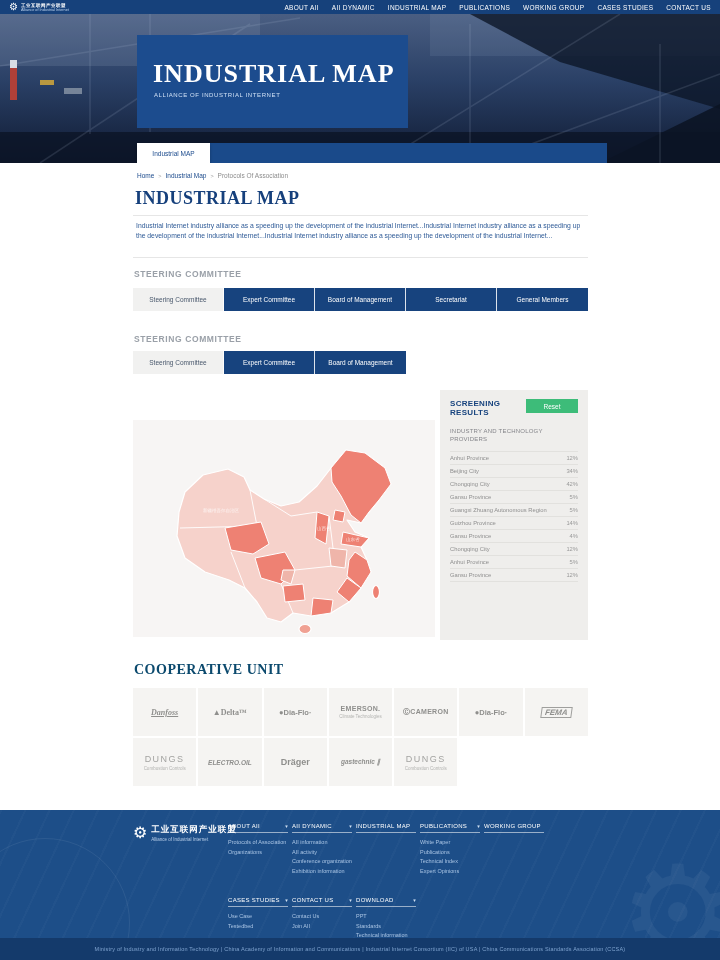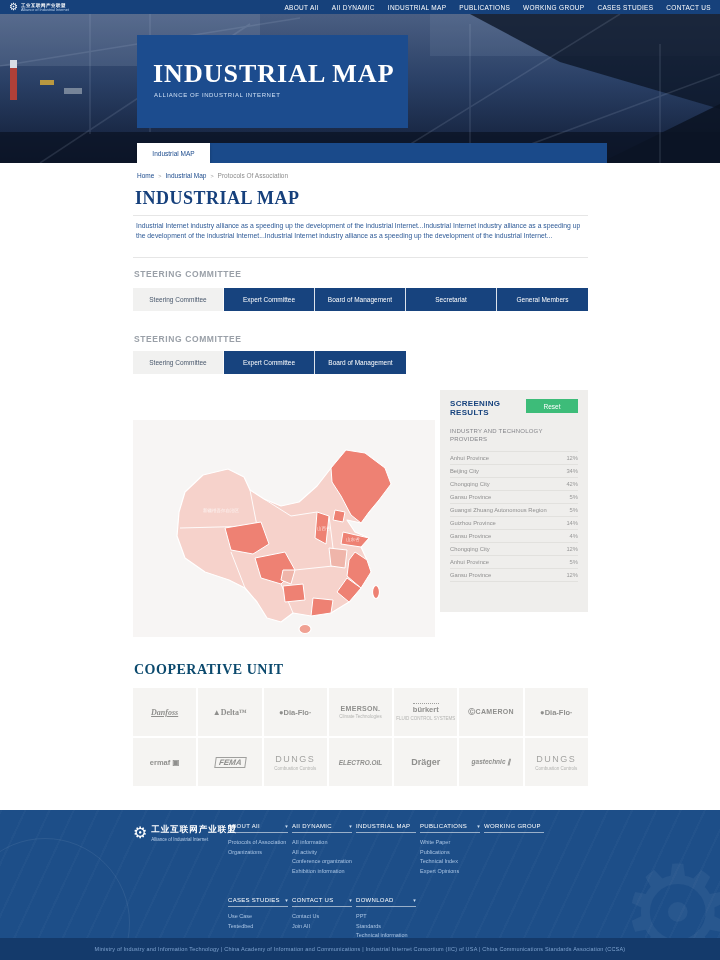--- a/index.html
+++ b/index.html
@@ -50,21 +50,21 @@
          font-size:6.5px; background:#17437E; color:#fff; border-right:1px solid rgba(255,255,255,.85);
          cursor:pointer; text-align:center; }
   .tab:last-child { border-right:none; }
   .tab.active { background:#F1F1F0; color:#49586C; }
 
   
   .map-box { position:absolute; left:133px; top:420px; width:302px; height:217px; background:#F7F5F4; }
   .map-box svg { width:302px; height:217px; display:block; }
 
   
-  .panel { position:absolute; left:440px; top:390px; width:148px; height:222px;
+  .panel { position:absolute; left:440px; top:390px; width:148px; height:250px;
            background:#EFEEEC; padding:9px 10px; }
   .panel-head { display:flex; justify-content:space-between; align-items:flex-start; }
   .panel-title { width:64px; font-size:8px; font-weight:bold; color:#17437E; line-height:9px;
                  letter-spacing:.3px; }
   .reset-btn { width:52px; height:14px; background:#3DBC79; color:#fff; border:none;
                font-size:6.5px; font-family:"Liberation Sans", sans-serif; cursor:pointer; }
   .panel-cat { margin-top:11px; width:104px; font-size:6px; color:#85858A; line-height:7.5px;
                letter-spacing:.2px; }
   .panel-rows { margin-top:8px; border-top:1px solid #e2e1de; }
   .p-row { height:13px; display:flex; justify-content:space-between; align-items:center;
@@ -312,31 +312,24 @@
         <span class="lg" data-style="serif">▲Delta™</span>
       </div>
     <div class="cell">
         <span class="lg" data-style="bold">●Dia-Flo·</span>
       </div>
     <div class="cell">
         <span class="lg" data-style="caps">EMERSON.</span>
         <span class="lgs">Climate Technologies</span>
       </div>
     <div class="cell">
-        <span class="lg" data-style="burkert">bürkert</span>
-        <span class="lgs">FLUID CONTROL SYSTEMS</span>
-      </div>
-    <div class="cell">
         <span class="lg" data-style="caps">ⒸCAMERON</span>
       </div>
     <div class="cell">
         <span class="lg" data-style="bold">●Dia-Flo·</span>
-      </div>
-    <div class="cell">
-        <span class="lg" data-style="bold">ermaf ▣</span>
       </div>
     <div class="cell">
         <span class="lg" data-style="fema">FEMA</span>
       </div>
     <div class="cell">
         <span class="lg" data-style="light">DUNGS</span>
         <span class="lgs">Combustion Controls</span>
       </div>
     <div class="cell">
         <span class="lg" data-style="italic">ELECTRO.OIL</span>

